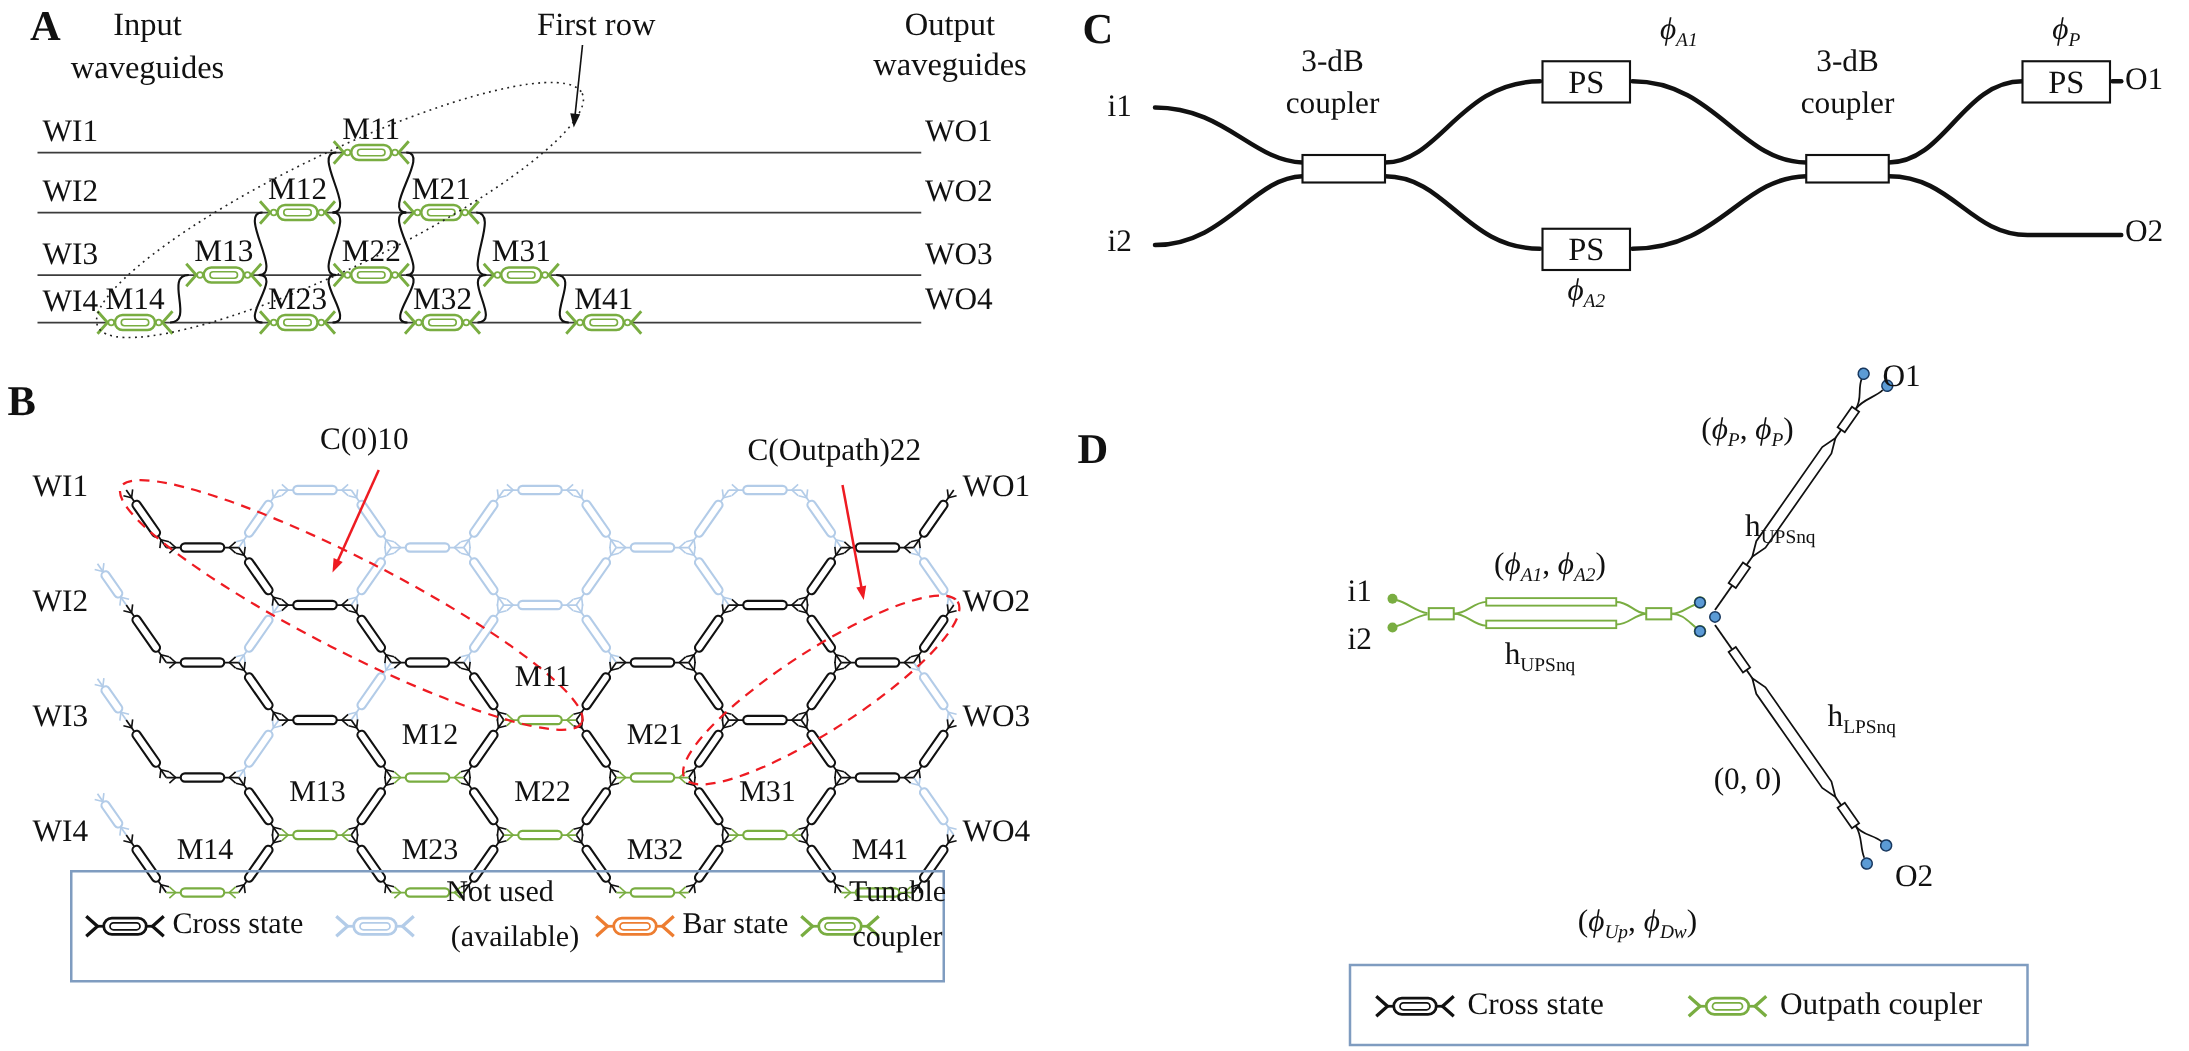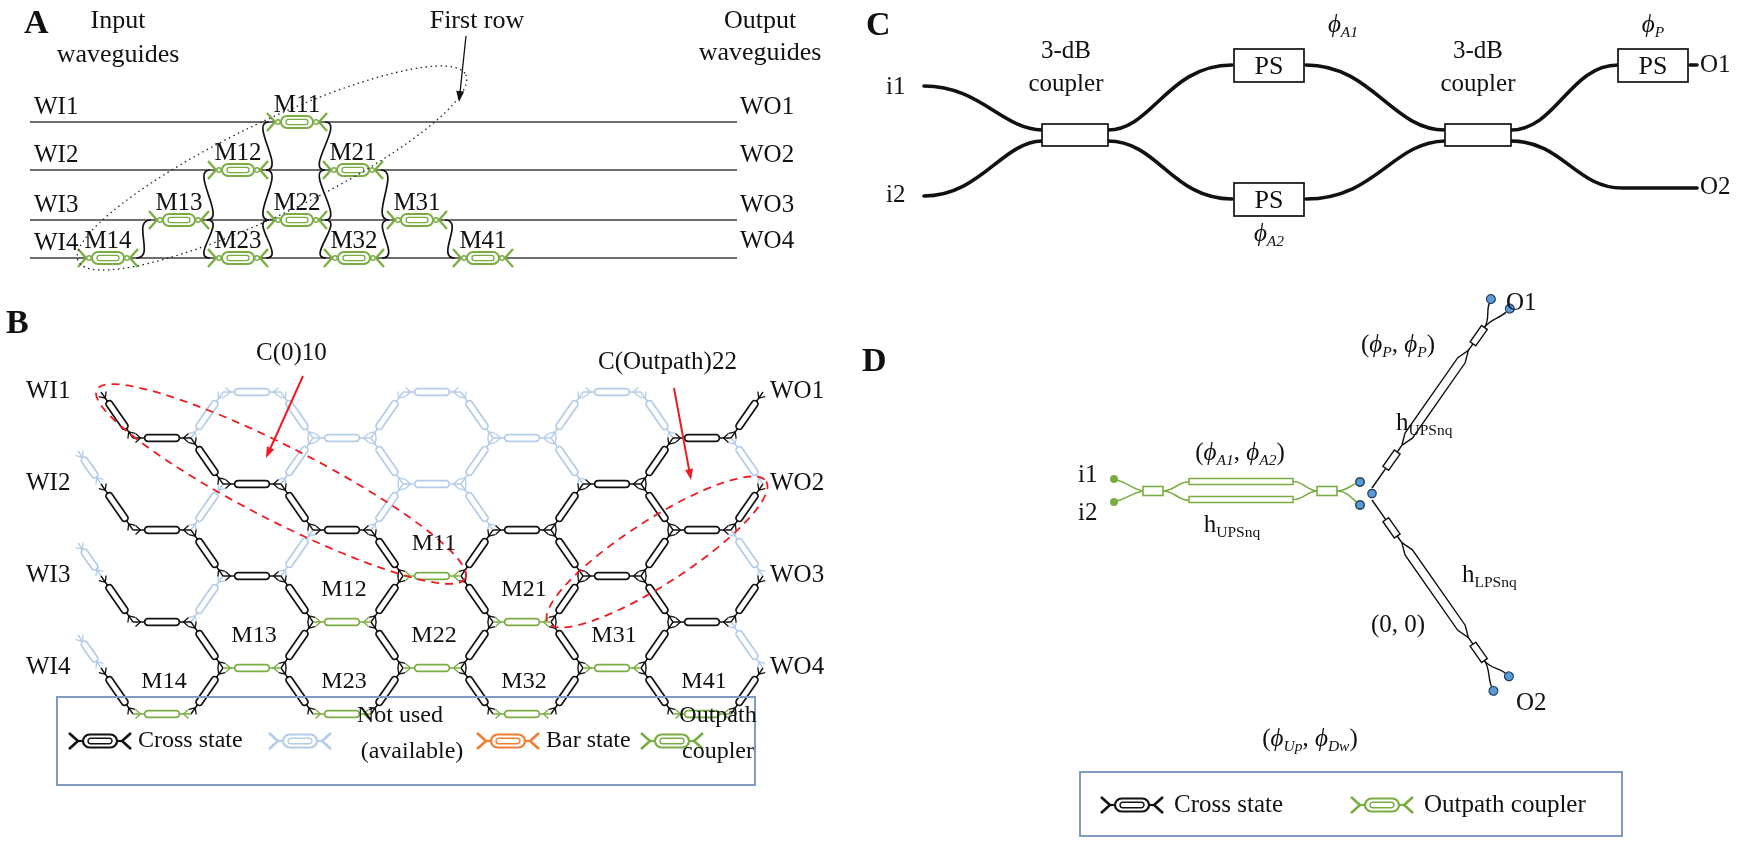--- a/index.html
+++ b/index.html
@@ -730,21 +730,21 @@
   <div class="lbl ctr f24" style="left:524px;top:668px">M32</div>
   <div class="lbl ctr f24" style="left:704px;top:668px">M41</div>
 
   <div class="lbl" style="left:256px;top:338px"><span>C</span><span class="s">(0)</span><span class="b">10</span></div>
   <div class="lbl" style="left:598px;top:347px"><span>C</span><span class="s">(Outpath)</span><span class="b">22</span></div>
 
   <div class="lbl f24" style="left:138px;top:727px">Cross state</div>
   <div class="lbl ctr f24" style="left:400px;top:702px">Not used</div>
   <div class="lbl ctr f24" style="left:412px;top:738px">(available)</div>
   <div class="lbl f24" style="left:546px;top:727px">Bar state</div>
-  <div class="lbl ctr f24" style="left:718px;top:702px">Outpath</div>
+  <div class="lbl ctr f24" style="left:718px;top:702px">Tunable</div>
   <div class="lbl ctr f24" style="left:718px;top:738px">coupler</div>
 
   <div class="lbl big" style="left:866px;top:6px">C</div>
   <div class="lbl" style="left:886px;top:72px">i1</div>
   <div class="lbl" style="left:886px;top:180px">i2</div>
   <div class="lbl ctr" style="left:1066px;top:36px">3-dB</div>
   <div class="lbl ctr" style="left:1066px;top:69px">coupler</div>
   <div class="lbl ctr" style="left:1478px;top:36px">3-dB</div>
   <div class="lbl ctr" style="left:1478px;top:69px">coupler</div>
   <div class="lbl ctr f26" style="left:1269px;top:52px">PS</div>

